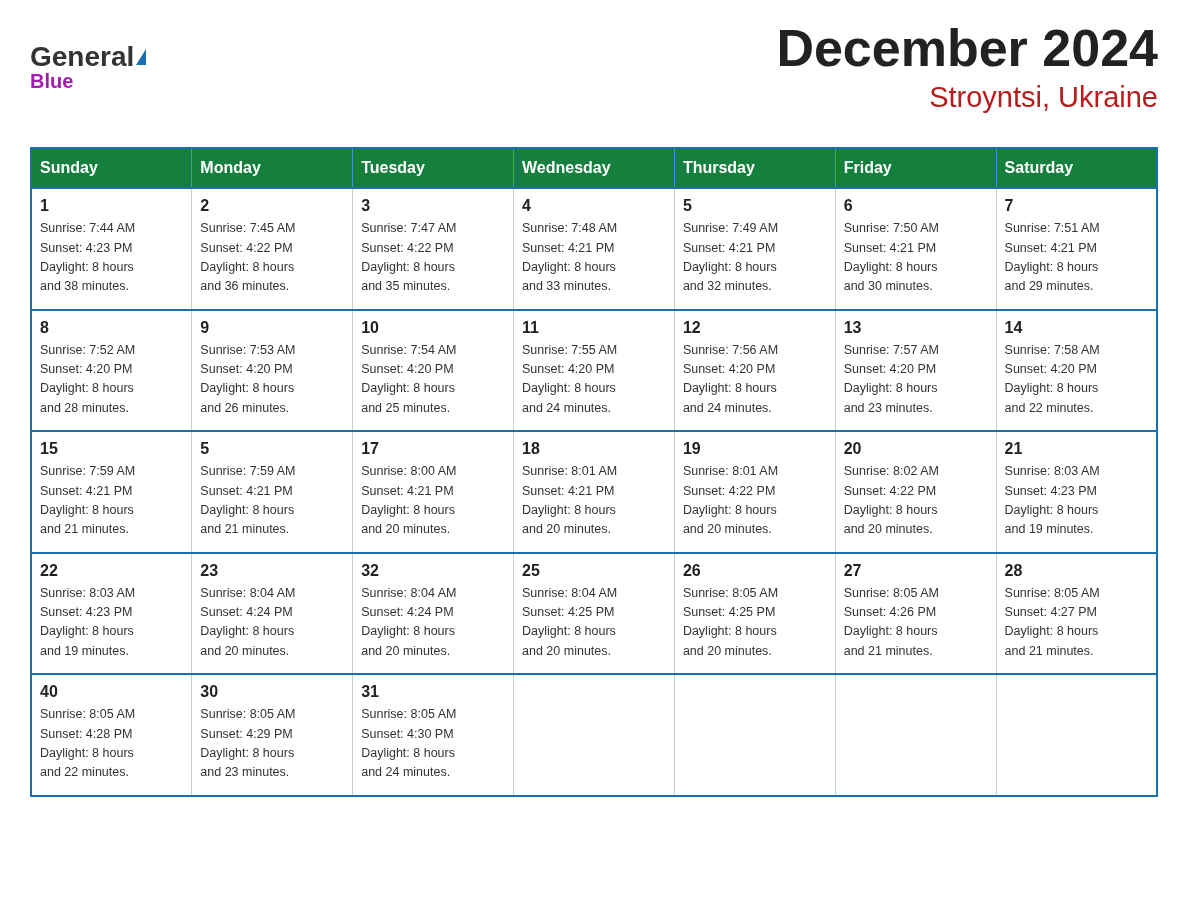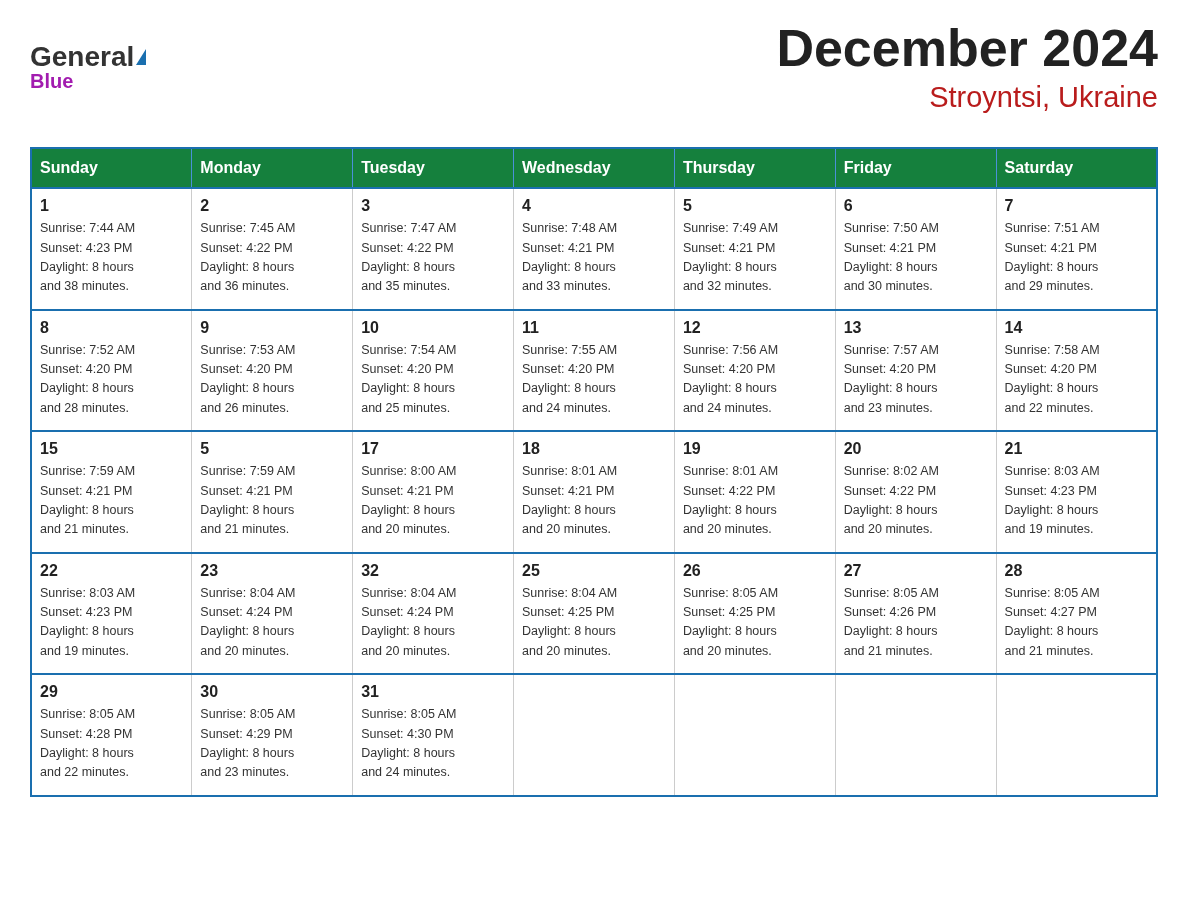--- a/index.html
+++ b/index.html
@@ -397,21 +397,21 @@
           <div class="day-info">
             Sunrise: 8:05 AM<br>
             Sunset: 4:27 PM<br>
             Daylight: 8 hours<br>
             and 21 minutes.
           </div>
         </td>
       </tr>
       <tr>
         <td>
-          <span class="day-num">29</span>
+          <span class="day-num">40</span>
           <div class="day-info">
             Sunrise: 8:05 AM<br>
             Sunset: 4:28 PM<br>
             Daylight: 8 hours<br>
             and 22 minutes.
           </div>
         </td>
         <td>
           <span class="day-num">30</span>
           <div class="day-info">

